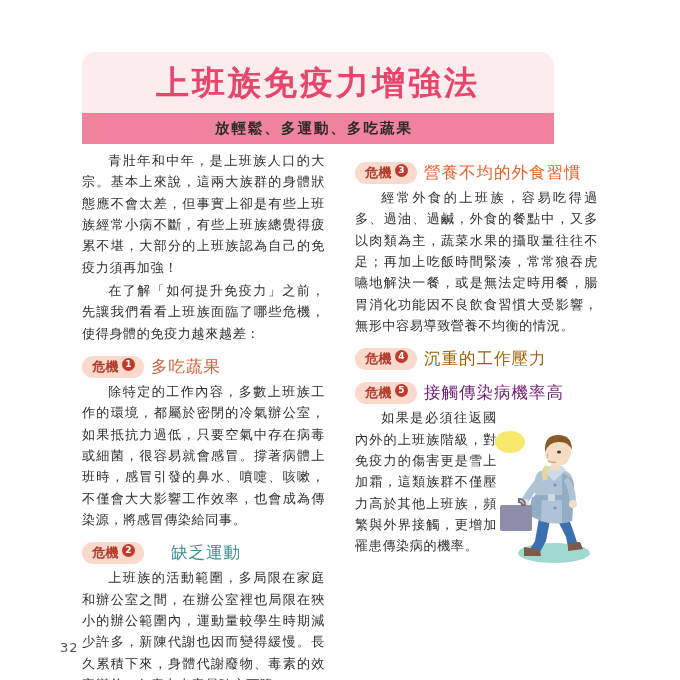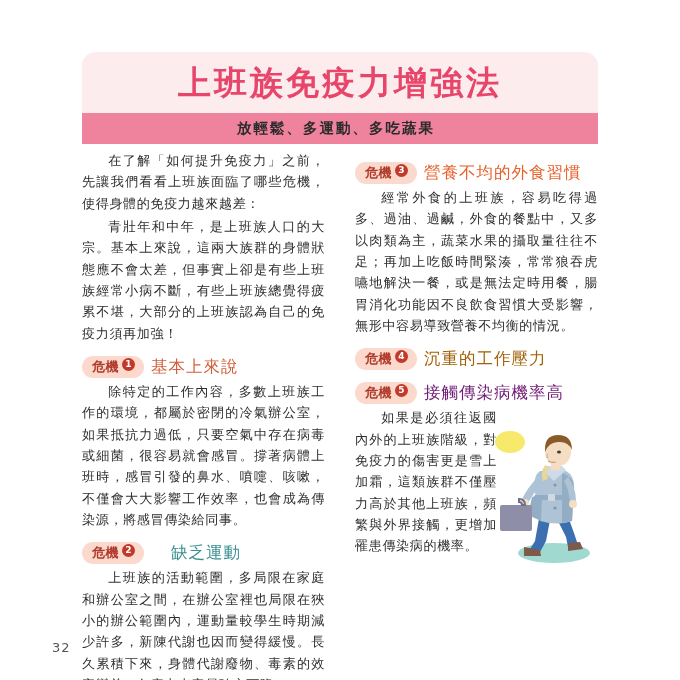--- a/index.html
+++ b/index.html
@@ -18,21 +18,21 @@
     background: #ffffff;
     overflow: hidden;
     box-sizing: border-box;
   }
 
   
   .title-block {
     position: absolute;
     left: 82px;
     top: 52px;
-    width: 516px;
+    width: 472px;
     background: #fdeced;
     border-radius: 14px 14px 0 0;
     overflow: hidden;
   }
   .title-main {
     text-align: center;
     font-size: 33px;
     font-weight: bold;
     letter-spacing: 3px;
     color: #e8456b;
@@ -134,21 +134,21 @@
     position: relative;
     min-height: 150px;
   }
   .crisis5-body .para {
     width: 142px;
   }
 
   
   .page-number {
     position: absolute;
-    left: 52px;
+    left: 60px;
     top: 640px;
     font-size: 13px;
     color: #555555;
     letter-spacing: 1px;
   }
 </style>
 </head>
 <body>
 
 <div id="page" style="background: rgb(255, 255, 255);">
@@ -157,29 +157,29 @@
     <div class="title-main" style="color: rgb(232, 69, 107);">上班族免疫力增強法</div>
     <div class="subtitle-bar" style="background: rgb(239, 130, 156);">
       <span class="subtitle-text" style="color: rgb(43, 43, 43);">放輕鬆、多運動、多吃蔬果</span>
     </div>
   </div>
 
   <div class="columns">
 
     <div class="col">
 
+      <p class="para">青壯年和中年，是上班族人口的大宗。基本上來說，這兩大族群的身體狀態應不會太差，但事實上卻是有些上班族經常小病不斷，有些上班族總覺得疲累不堪，大部分的上班族認為自己的免疫力須再加強！</p>
       <p class="para">在了解「如何提升免疫力」之前，先讓我們看看上班族面臨了哪些危機，使得身體的免疫力越來越差：</p>
-      <p class="para">青壯年和中年，是上班族人口的大宗。基本上來說，這兩大族群的身體狀態應不會太差，但事實上卻是有些上班族經常小病不斷，有些上班族總覺得疲累不堪，大部分的上班族認為自己的免疫力須再加強！</p>
 
       <div class="crisis-head">
         <span class="crisis-badge">
           <span class="crisis-badge-label">危機</span>
           <span class="crisis-num">1</span>
         </span>
-        <span class="crisis-title" style="color: rgb(210, 96, 60);">基本上來說</span>
+        <span class="crisis-title" style="color: rgb(210, 96, 60);">多吃蔬果</span>
       </div>
       <p class="para">除特定的工作內容，多數上班族工作的環境，都屬於密閉的冷氣辦公室，如果抵抗力過低，只要空氣中存在病毒或細菌，很容易就會感冒。撐著病體上班時，感冒引發的鼻水、噴嚏、咳嗽，不僅會大大影響工作效率，也會成為傳染源，將感冒傳染給同事。</p>
 
       <div class="crisis-head">
         <span class="crisis-badge">
           <span class="crisis-badge-label">危機</span>
           <span class="crisis-num">2</span>
         </span>
         <span class="crisis-title" style="color: rgb(58, 143, 146); padding-left: 20px;">缺乏運動</span>
       </div>

